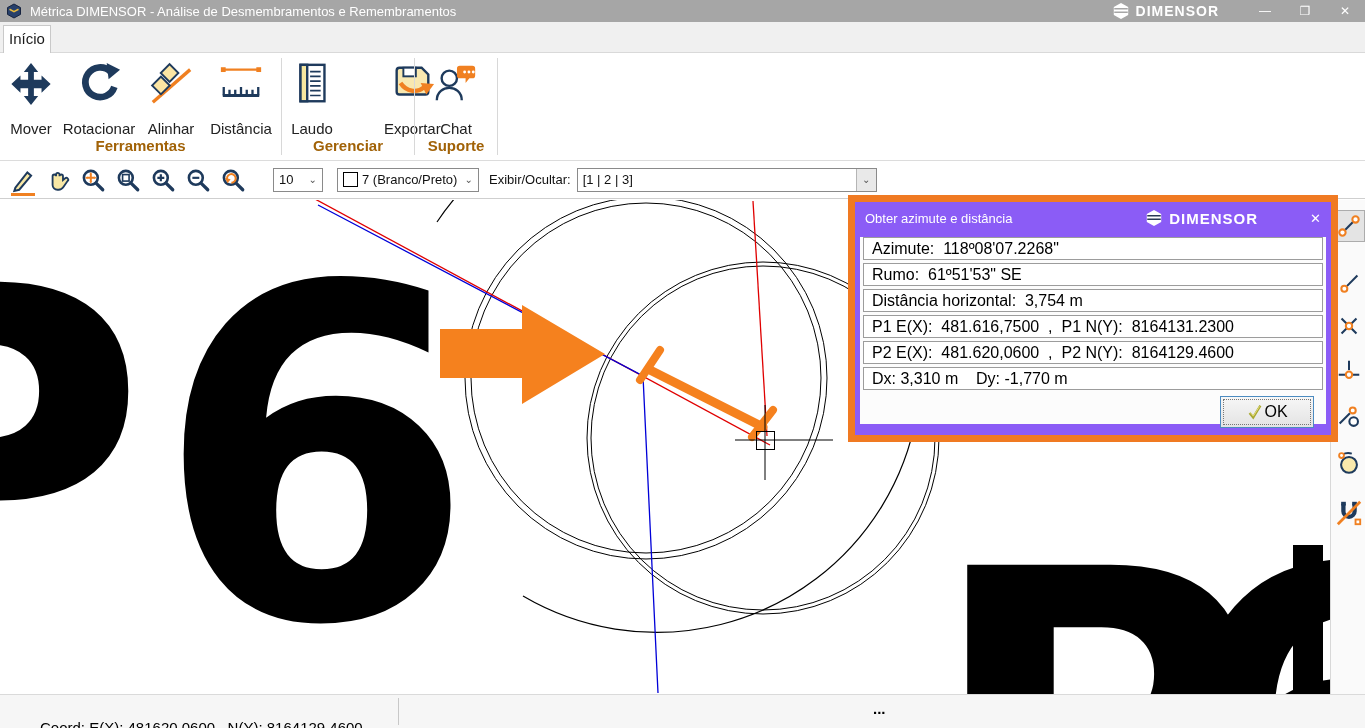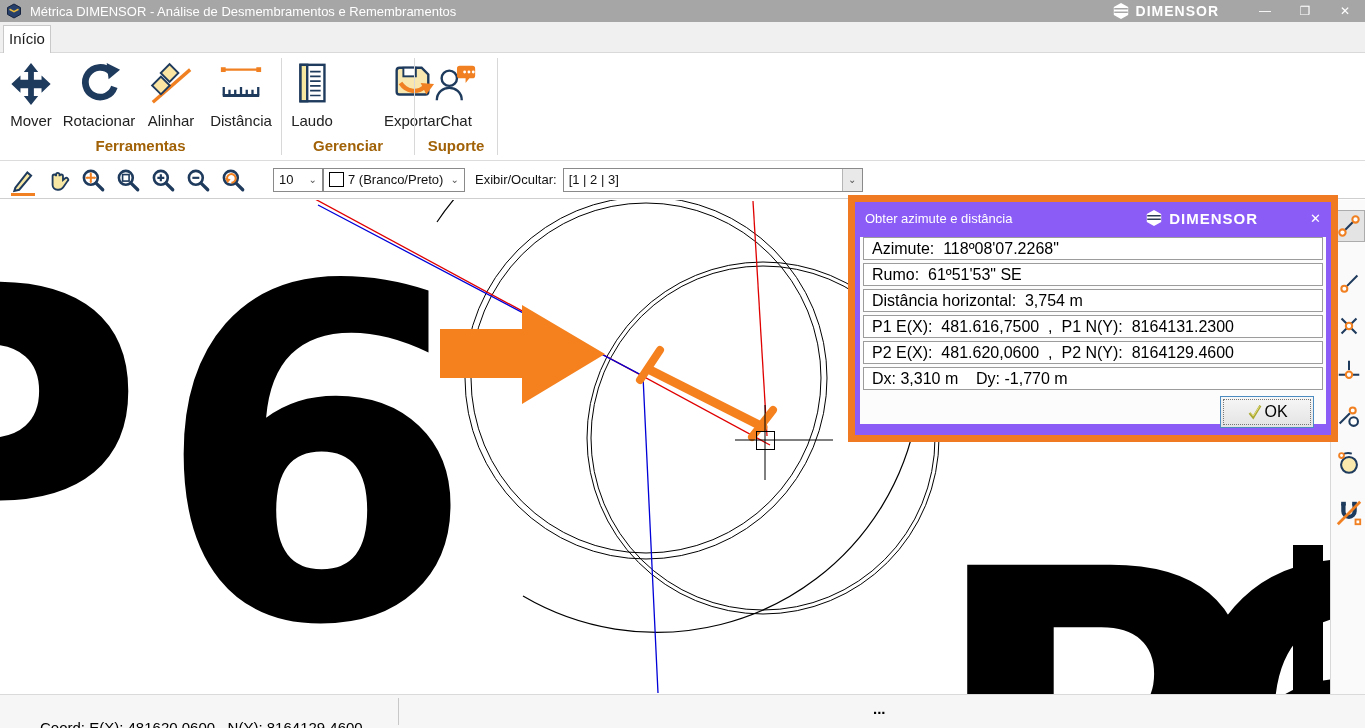--- a/index.html
+++ b/index.html
@@ -23,21 +23,21 @@
     font-size:15px;color:#1a1a1a;text-align:center;line-height:26px;}
 
   
   .ribbon{position:absolute;left:0;top:53px;width:100%;height:108px;background:#fff;
     border-bottom:1px solid #DCDCDC;box-sizing:border-box;}
   .rgroups{display:flex;height:100%;}
   .rgroup{display:flex;flex-direction:column;height:100%;}
   .rbuttons{display:flex;flex:1;align-items:flex-start;padding-top:7px;}
   .rbtn{display:flex;flex-direction:column;align-items:center;cursor:default;}
   .rbtn .ric{width:48px;height:48px;display:flex;align-items:center;justify-content:center;}
-  .rbtn .rlabel{font-size:15px;color:#222;margin-top:4px;white-space:nowrap;}
+  .rbtn .rlabel{font-size:15px;color:#222;margin-top:12px;white-space:nowrap;}
   .rgrouplabel{font-size:15px;font-weight:bold;color:#a16207;text-align:center;
     padding-bottom:6px;}
   .vsep{width:1px;background:#D8D8D8;margin:5px 0;}
 
   
   .toolbar{position:absolute;left:0;top:161px;width:100%;height:38px;background:#fff;
     border-bottom:1px solid #CFCFCF;box-sizing:border-box;display:flex;align-items:center;
     font-size:13px;color:#111;}
   .tbtn{width:26px;height:28px;margin-left:9px;display:flex;align-items:center;
     justify-content:center;position:relative;}
@@ -275,21 +275,21 @@
         <line x1="14.8" y1="14.8" x2="21" y2="21" stroke="#1E3A5C" stroke-width="3" stroke-linecap="round"></line>
         <path d="M7 12.5a4 4 0 1 1 3.5 2" stroke="#F08021" stroke-width="1.8" fill="none"></path>
         <polygon points="4.6,10 7,15 9.8,11.3" fill="#F08021"></polygon>
       </svg>
     </span>
 
     <span class="combo" style="width:50px;margin-left:27px;">
       <span>10</span>
       <span class="chev">⌄</span>
     </span>
-    <span class="combo" style="width:142px;">
+    <span class="combo" style="width:142px;margin-left:14px;">
       <span class="swatch"></span>
       <span>7 (Branco/Preto)</span>
       <span class="chev">⌄</span>
     </span>
     <span class="tlabel">Exibir/Ocultar:</span>
     <span class="combo" style="width:300px;margin-left:6px;">
       <span>[1 | 2 | 3]</span>
       <span class="chevbox">⌄</span>
     </span>
   </div>

